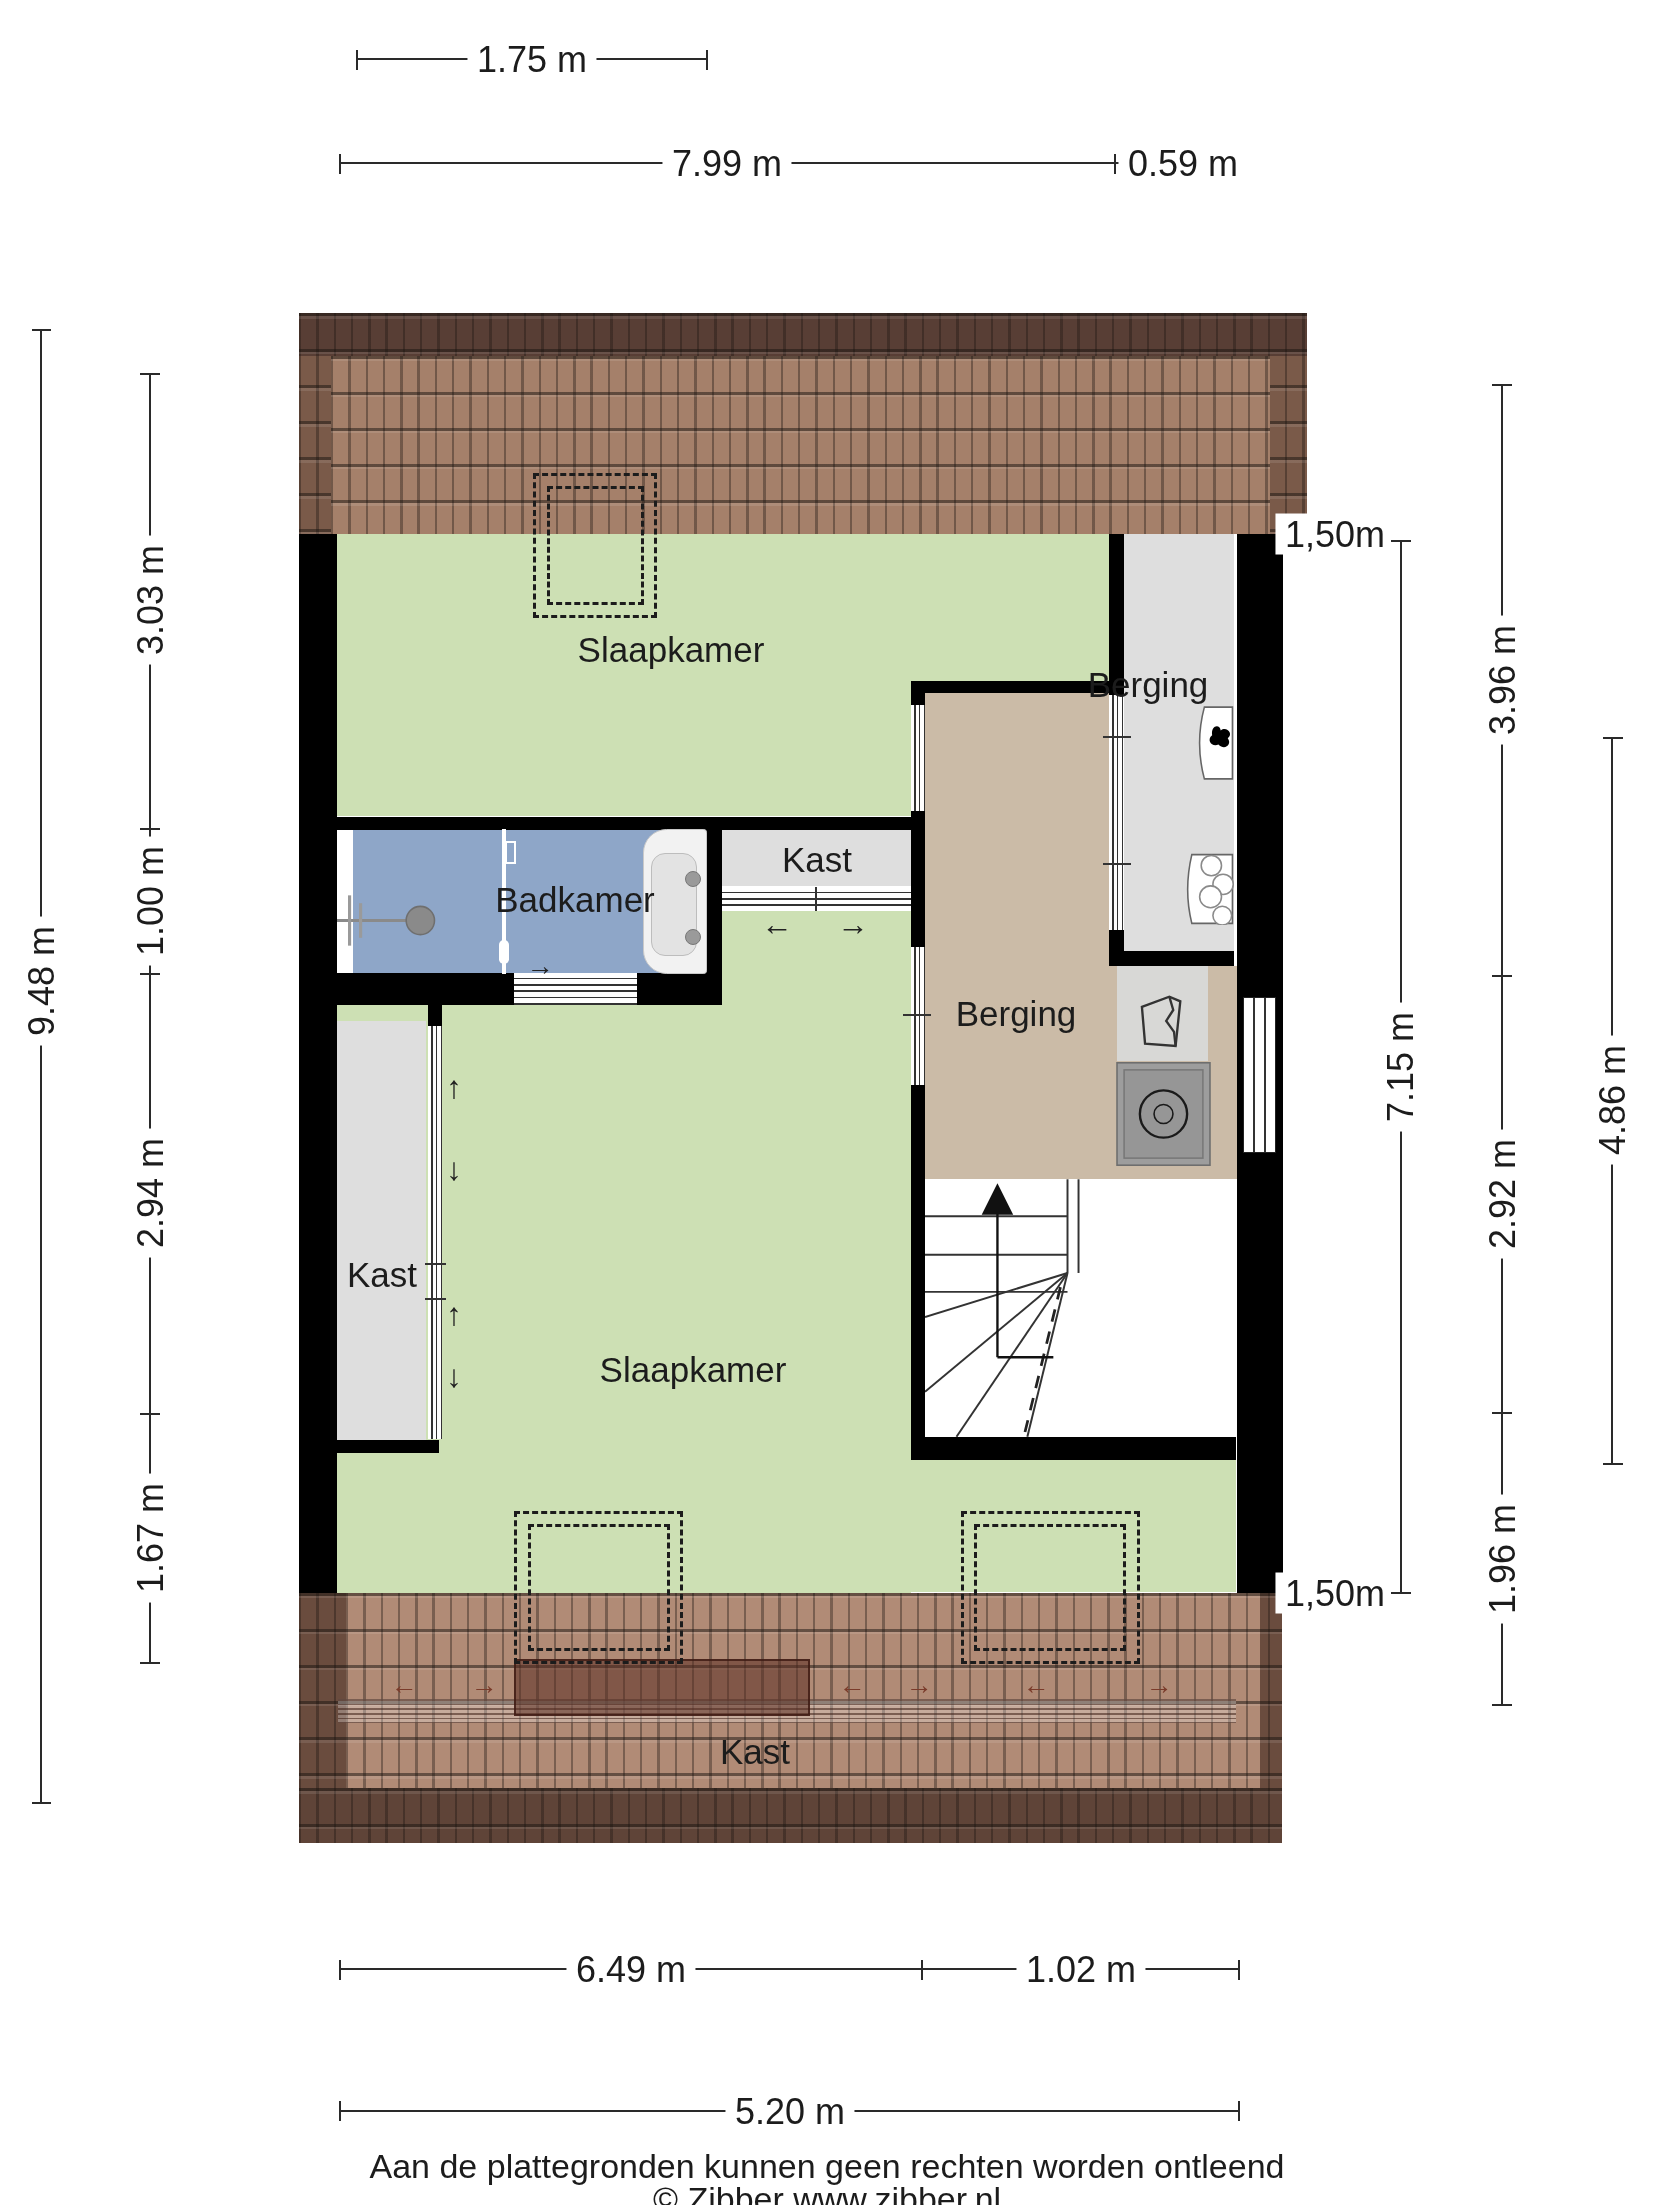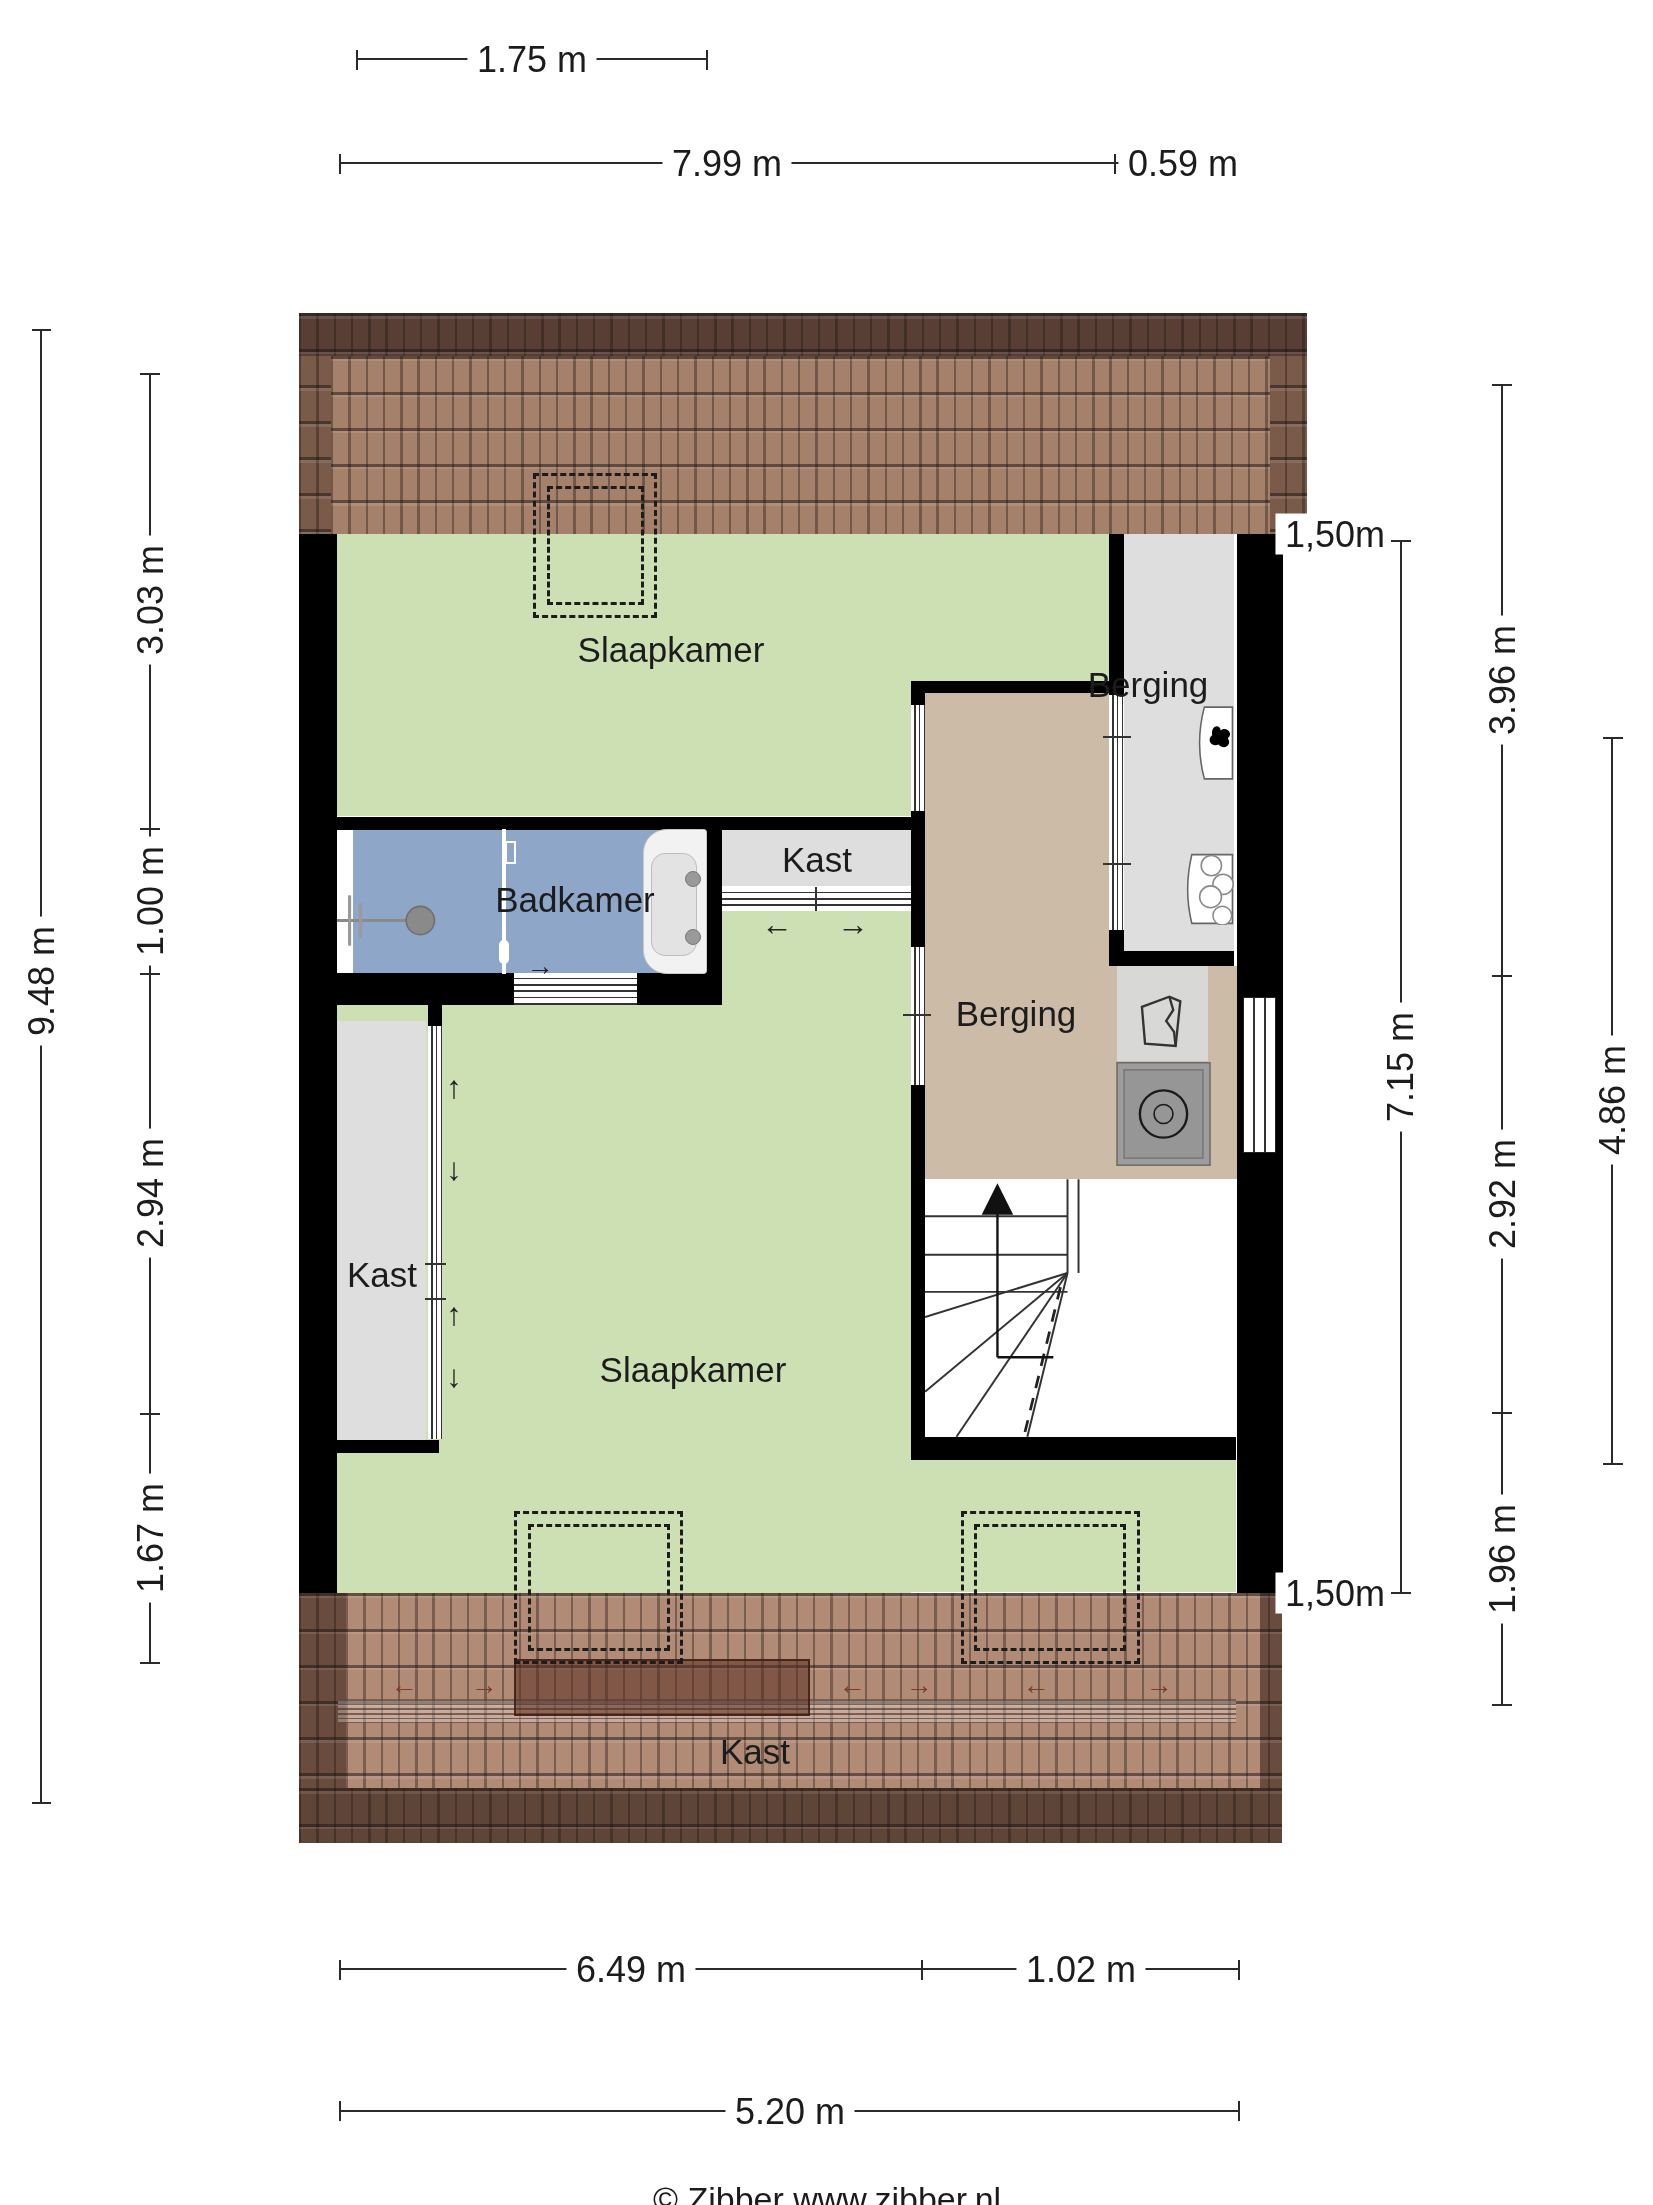--- a/index.html
+++ b/index.html
@@ -227,16 +227,17 @@
   <div class="dline" style="left:921px;top:1960px;width:1.6px;height:19.7px;"></div>
   <div class="dline" style="left:1238px;top:1960px;width:1.6px;height:19.7px;"></div>
   <span class="dimlab" style="left:631px;top:1969px;">6.49 m</span>
   <span class="dimlab" style="left:1081px;top:1969px;">1.02 m</span>
 
   <div class="dline" style="left:339px;top:2110px;width:900px;height:2.4px;"></div>
   <div class="dline" style="left:339px;top:2101px;width:1.6px;height:19.7px;"></div>
   <div class="dline" style="left:1238px;top:2101px;width:1.6px;height:19.7px;"></div>
   <span class="dimlab" style="left:790px;top:2111px;">5.20 m</span>
 
+  <div class="footer" style="top:2147px;">Aan de plattegronden kunnen geen rechten worden ontleend</div>
   <div class="footer" style="top:2180px;">© Zibber www.zibber.nl</div>
 
 </div>
 
 
 </body></html>

